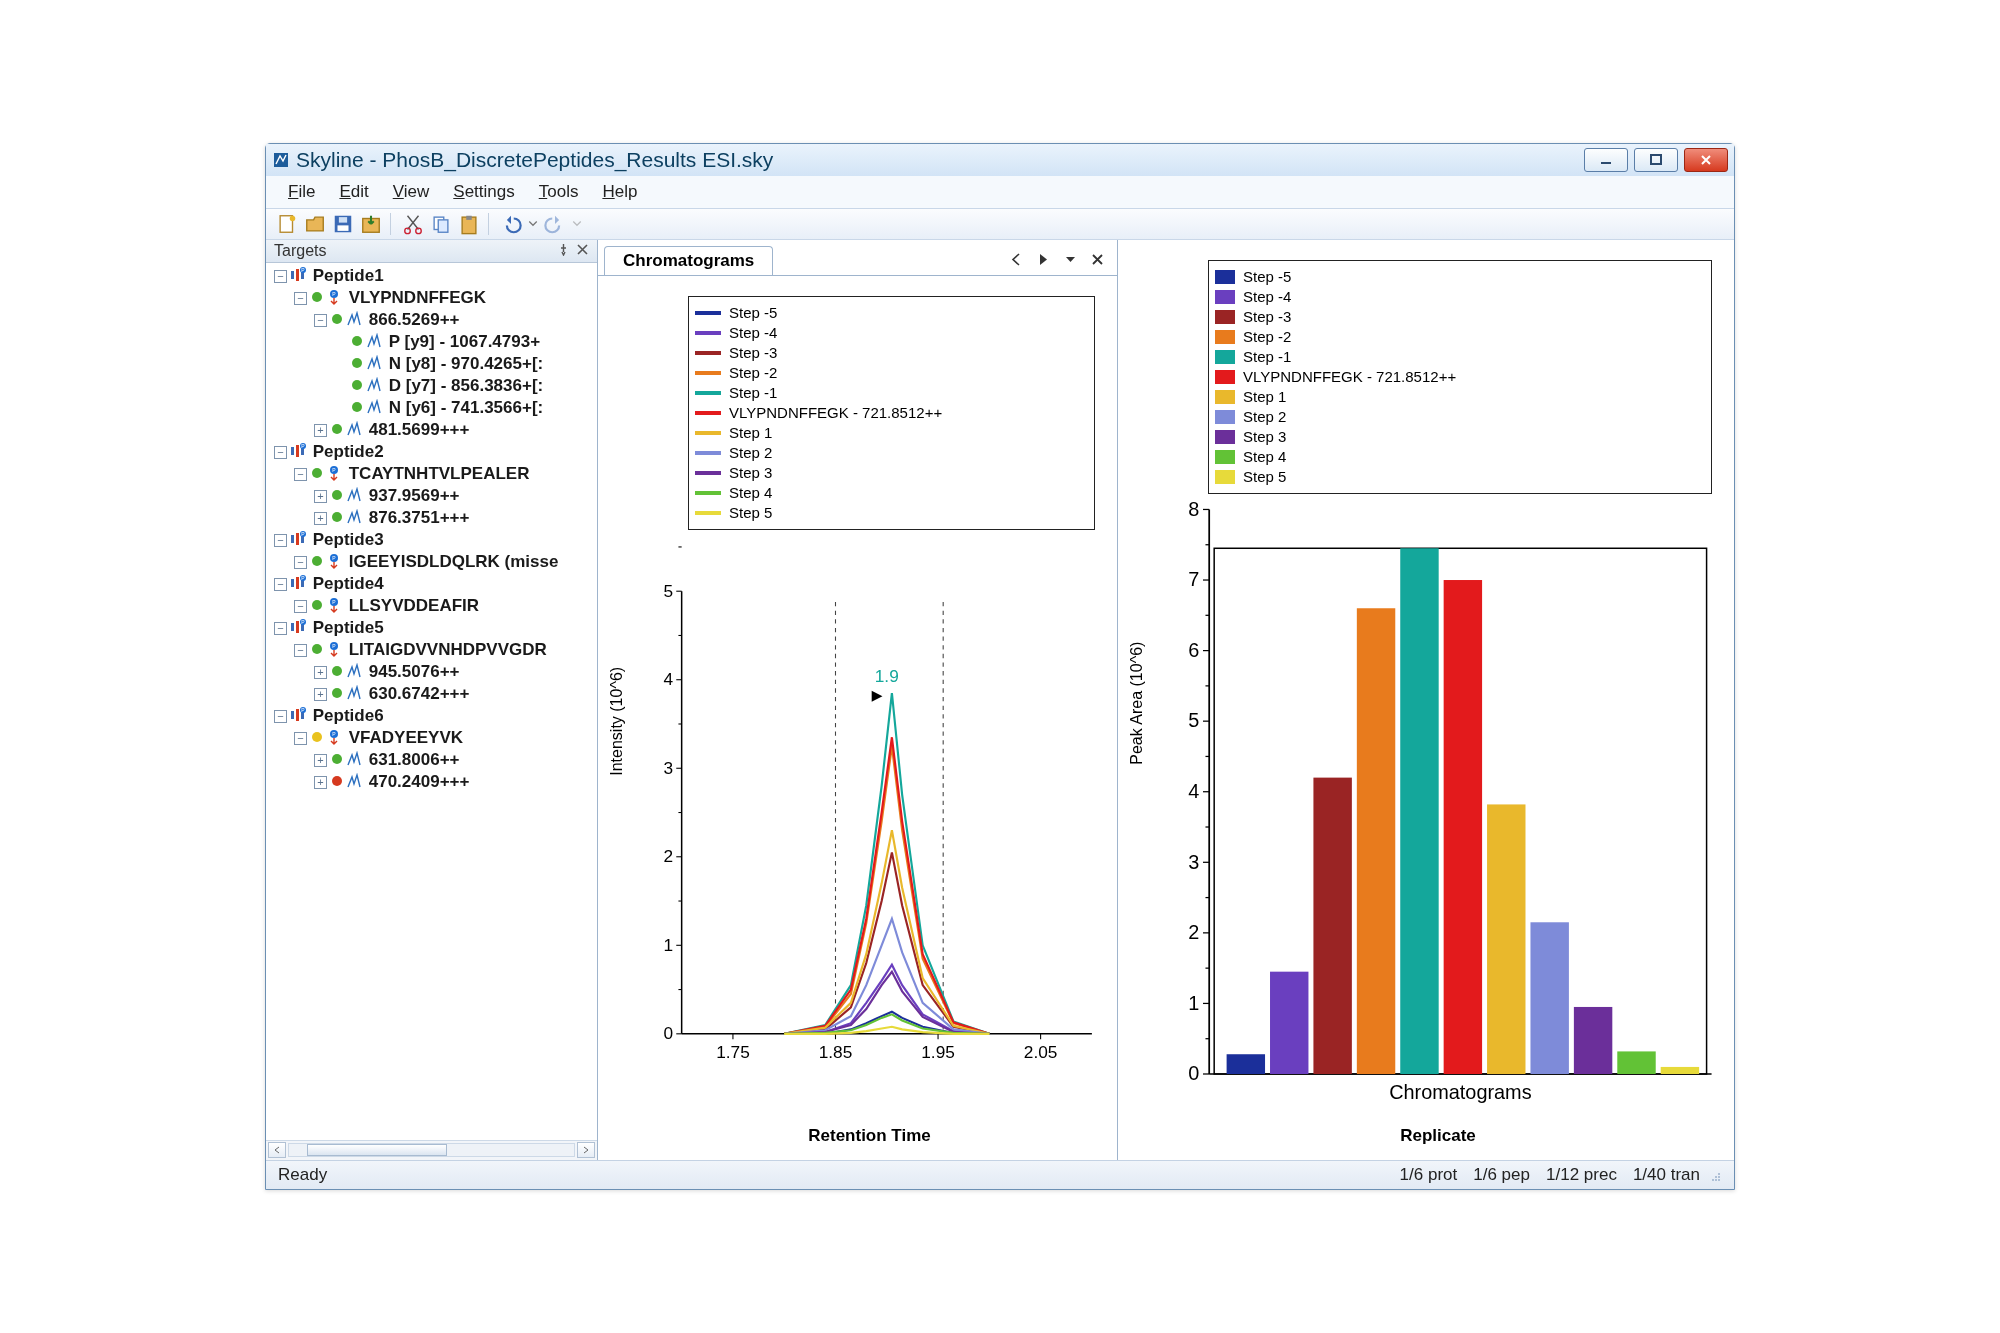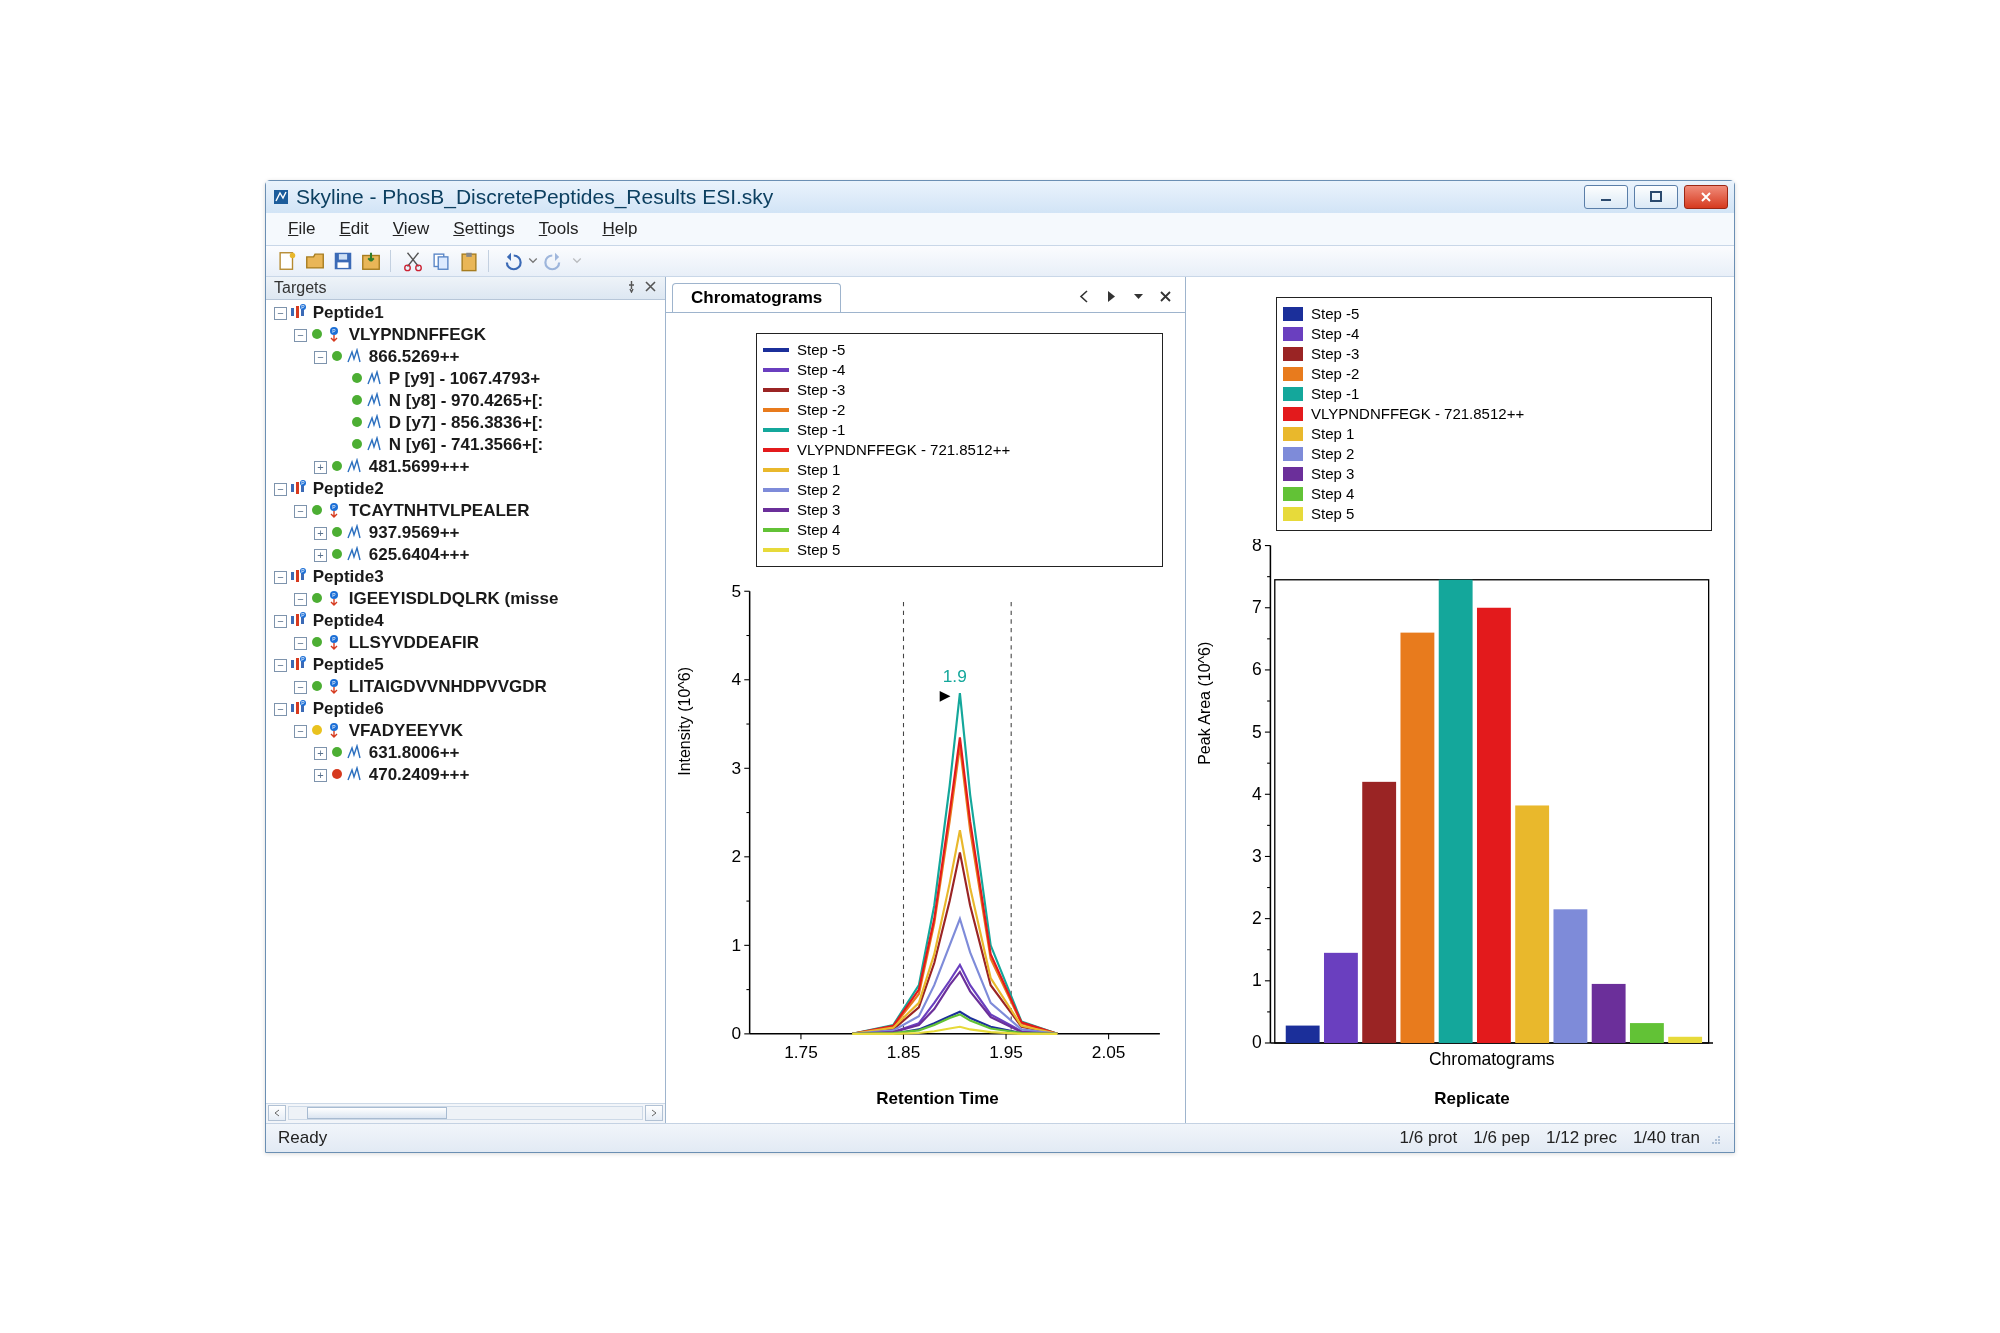--- a/index.html
+++ b/index.html
@@ -24,21 +24,21 @@
 
   .client { display: flex; background: #fff; }
 
   
   .panel { display: flex; flex-direction: column; }
   .panelhead { background: linear-gradient(#eef3f8,#dde7f2); border-bottom: 1px solid #b7c6d8; display: flex; align-items: center; padding: 2px 8px; font-size: 16px; color: #333; }
   .panelhead .spacer { flex: 1; }
   .pinclose { display: flex; gap: 6px; }
   .pinclose svg { width: 13px; height: 13px; }
 
-  .targets { width: 400px; border-right: 1px solid #9eb4cd; }
+  .targets { width: 332px; border-right: 1px solid #9eb4cd; }
   .tree { flex: 1; overflow: hidden; padding: 2px 2px 2px 6px; font-size: 17px; color: #1a1a1a; line-height: 22px; height: 820px; }
   .tree ul { list-style: none; margin: 0; padding-left: 20px; }
   .tree li { white-space: nowrap; }
   .tog { display: inline-flex; width: 13px; height: 13px; border: 1px solid #7e94ad; margin-right: 3px; align-items: center; justify-content: center; font-size: 11px; line-height: 1; background: #fff; color: #5a728e; position: relative; top: -1px; }
   .dot { display: inline-block; width: 10px; height: 10px; border-radius: 50%; margin: 0 4px 0 2px; position: relative; top: -1px; }
   .dot.green { background: #4cae33; }
   .dot.yellow { background: #e9c21e; }
   .dot.red { background: #d63a1f; }
   .seqmark, .protmark, .peakmark { display: inline-flex; width: 16px; height: 16px; margin-right: 2px; position: relative; top: 2px; }
   .seqlbl { font-weight: 700; }
@@ -270,21 +270,21 @@
                   </span> <span class="seqlbl">TCAYTNHTVLPEALER</span><ul>
                     <li><span class="tog">+</span><span class="dot green"></span><span class="peakmark">
                         <svg viewBox="0 0 16 16">
                           <path d="M2 14 L6 4 L8 11 L11 2 L14 14" stroke="#2b6fbf" fill="none" stroke-width="1.4"></path>
                         </svg>
                       </span> <span class="seqlbl ">937.9569++</span></li>
                     <li><span class="tog">+</span><span class="dot green"></span><span class="peakmark">
                         <svg viewBox="0 0 16 16">
                           <path d="M2 14 L6 4 L8 11 L11 2 L14 14" stroke="#2b6fbf" fill="none" stroke-width="1.4"></path>
                         </svg>
-                      </span> <span class="seqlbl ">625.6404+++</span></li>
+                      </span> <span class="seqlbl ">876.3751+++</span></li>
                   </ul></li>
               </ul></li>
             <li><span class="tog">−</span><span class="protmark">
                 <svg viewBox="0 0 16 16">
                   <rect x="1" y="4" width="3" height="8" fill="#3b6ab6"></rect>
                   <rect x="6" y="2" width="3" height="12" fill="#d63a1f"></rect>
                   <rect x="11" y="5" width="3" height="7" fill="#3b6ab6"></rect>
                   <circle cx="13" cy="3" r="3" fill="#1c6fd6"></circle>
                   <text x="13" y="5" font-size="5" fill="#fff" text-anchor="middle">P</text>
                 </svg>
@@ -322,21 +322,32 @@
                   <circle cx="13" cy="3" r="3" fill="#1c6fd6"></circle>
                   <text x="13" y="5" font-size="5" fill="#fff" text-anchor="middle">P</text>
                 </svg>
               </span> <span class="seqlbl">Peptide5</span><ul>
                 <li><span class="tog">−</span><span class="dot green"></span><span class="seqmark">
                     <svg viewBox="0 0 16 16">
                       <circle cx="8" cy="5" r="4" fill="#1c6fd6"></circle>
                       <text x="8" y="7" font-size="5" fill="#fff" text-anchor="middle">P</text>
                       <path d="M8 9v5m-3-2l3 3 3-3" stroke="#d63a1f" stroke-width="1.4" fill="none"></path>
                     </svg>
-                  </span> <span class="seqlbl">LITAIGDVVNHDPVVGDR</span></li>
+                  </span> <span class="seqlbl">LITAIGDVVNHDPVVGDR</span><ul>
+                    <li><span class="tog">+</span><span class="dot green"></span><span class="peakmark">
+                        <svg viewBox="0 0 16 16">
+                          <path d="M2 14 L6 4 L8 11 L11 2 L14 14" stroke="#2b6fbf" fill="none" stroke-width="1.4"></path>
+                        </svg>
+                      </span> <span class="seqlbl ">945.5076++</span></li>
+                    <li><span class="tog">+</span><span class="dot green"></span><span class="peakmark">
+                        <svg viewBox="0 0 16 16">
+                          <path d="M2 14 L6 4 L8 11 L11 2 L14 14" stroke="#2b6fbf" fill="none" stroke-width="1.4"></path>
+                        </svg>
+                      </span> <span class="seqlbl ">630.6742+++</span></li>
+                  </ul></li>
               </ul></li>
             <li><span class="tog">−</span><span class="protmark">
                 <svg viewBox="0 0 16 16">
                   <rect x="1" y="4" width="3" height="8" fill="#3b6ab6"></rect>
                   <rect x="6" y="2" width="3" height="12" fill="#d63a1f"></rect>
                   <rect x="11" y="5" width="3" height="7" fill="#3b6ab6"></rect>
                   <circle cx="13" cy="3" r="3" fill="#1c6fd6"></circle>
                   <text x="13" y="5" font-size="5" fill="#fff" text-anchor="middle">P</text>
                 </svg>
               </span> <span class="seqlbl">Peptide6</span><ul>

